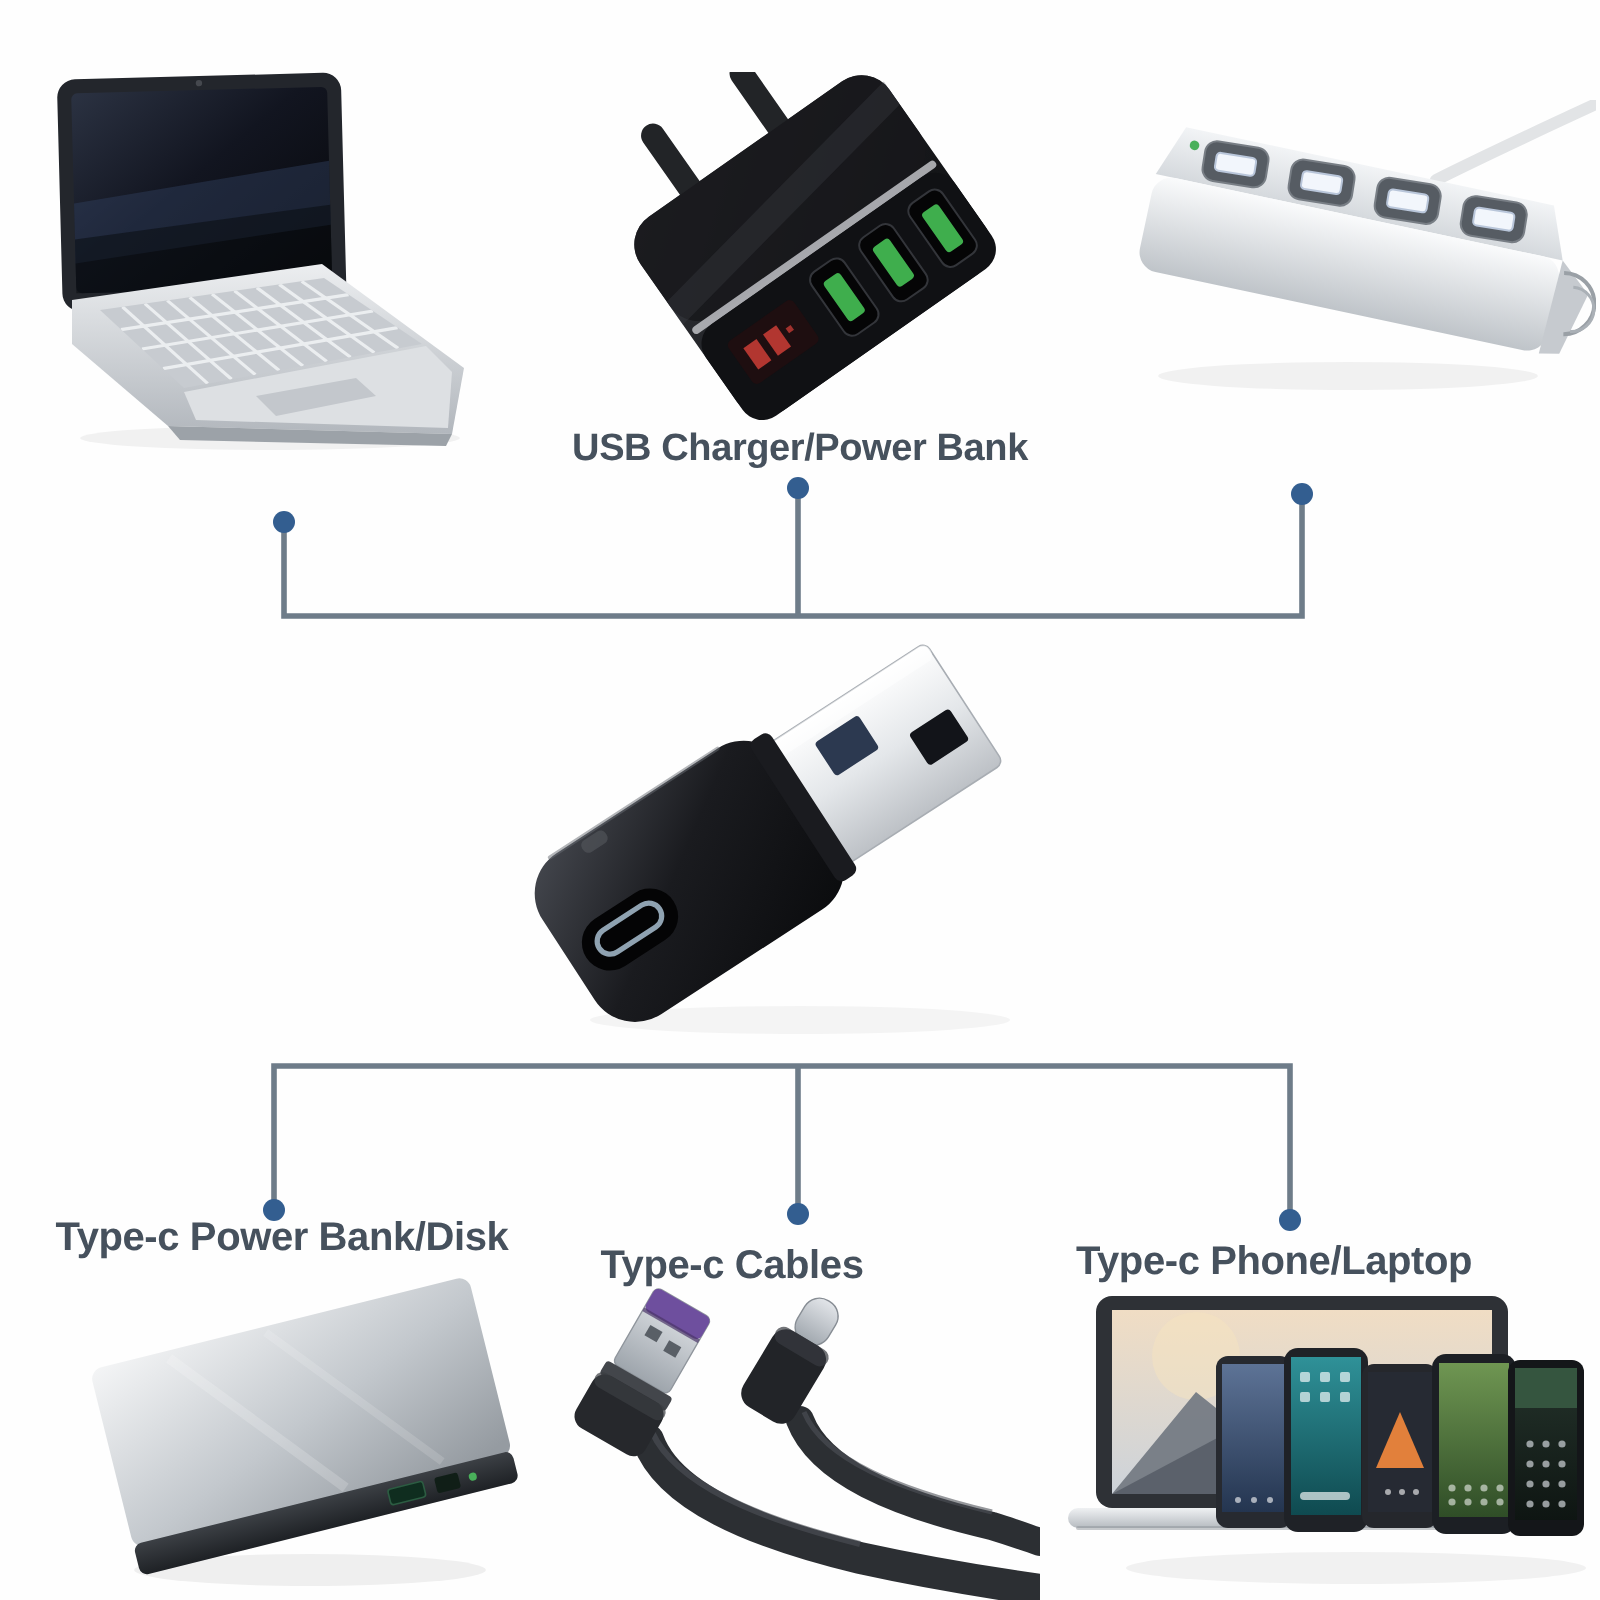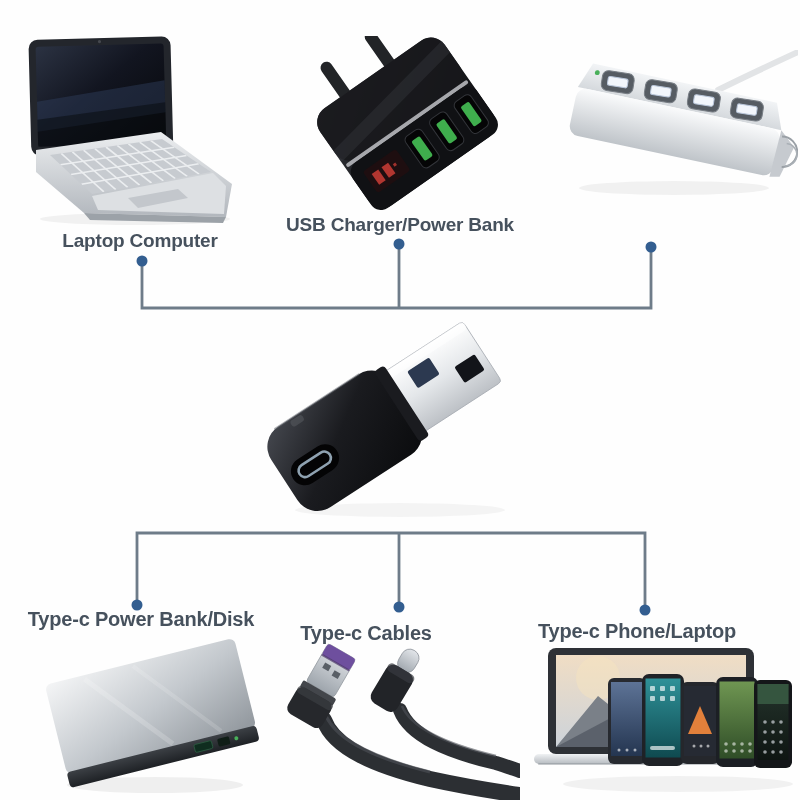--- a/index.html
+++ b/index.html
@@ -155,21 +155,20 @@
           </g>
           <g transform="translate(190,45) rotate(-3)">
             <rect x="-16" y="-10" width="32" height="20" rx="6" fill="#565c63" stroke="#787e85" stroke-width="1"></rect>
             <rect x="-10" y="-4.5" width="20" height="9" rx="2" fill="#f2f6fc" stroke="#b9c6da" stroke-width="1"></rect>
           </g>
         </g>
       </g>
     </svg>
   </figure>
 
-  <div class="label top-row" style="left:140px;top:230px;">Laptop Computer</div>
   <div class="label top-row" style="left:400px;top:214px;">USB Charger/Power Bank</div>
 
   <figure class="device" style="left:250px;top:320px;width:300px;height:200px;">
     <svg viewBox="0 0 300 200">
       <defs>
         <linearGradient id="aShell" x1="0" y1="0" x2="0" y2="1">
           <stop offset="0" stop-color="#ffffff"></stop>
             <stop offset="0.5" stop-color="#e4e7ea"></stop>
           <stop offset="1" stop-color="#bdc1c6"></stop>
         </linearGradient>

